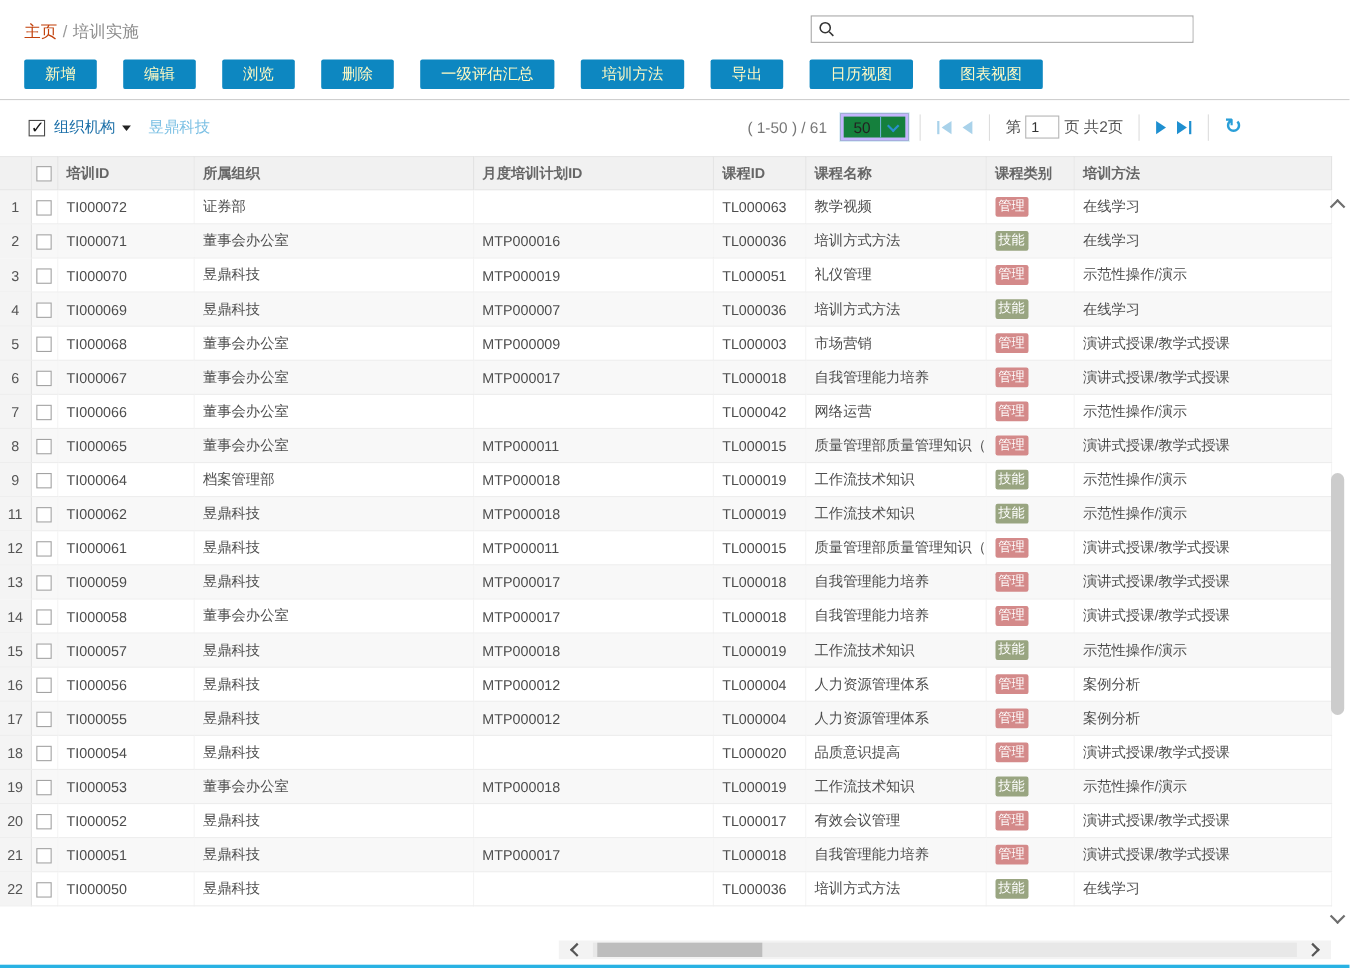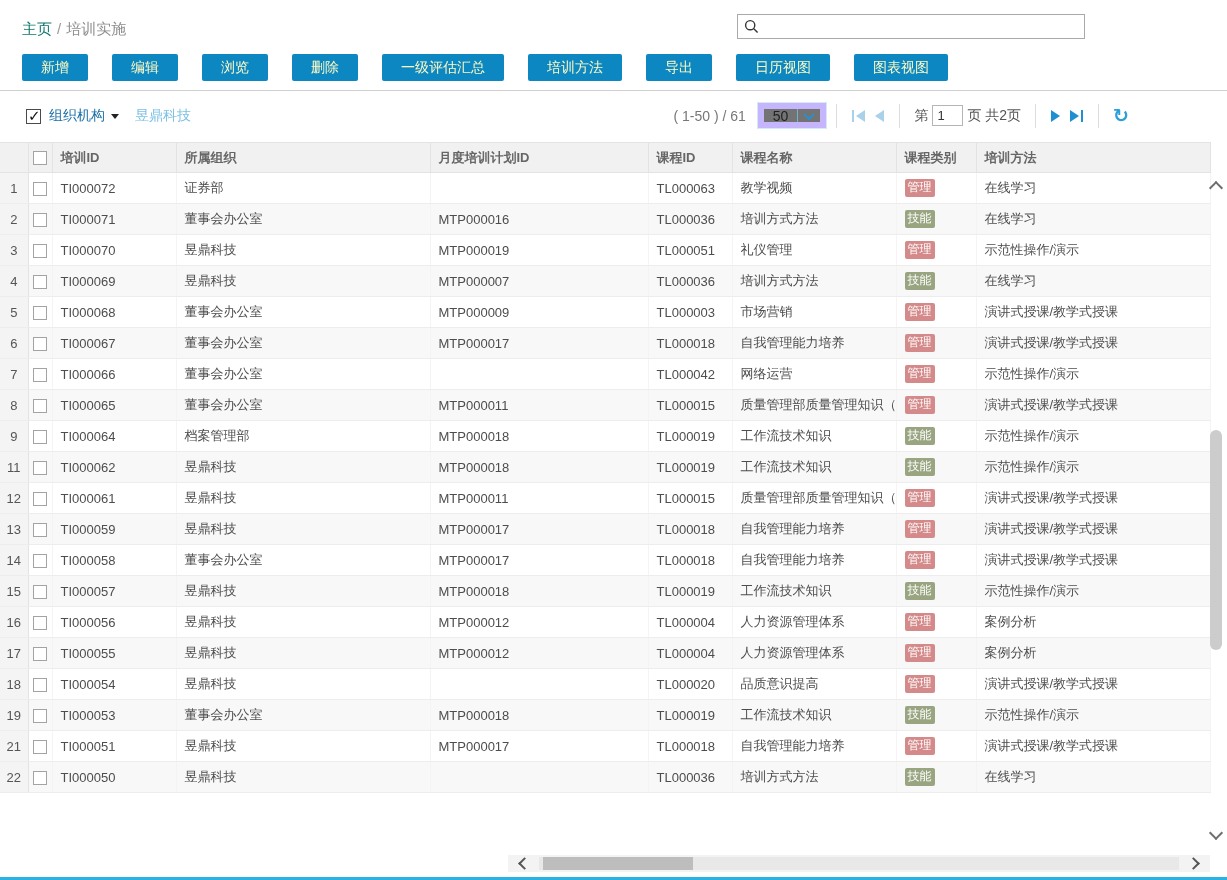--- a/index.html
+++ b/index.html
@@ -5,21 +5,21 @@
   * { box-sizing: border-box; margin: 0; padding: 0; }
   html,body { width:1227px; height:880px; }
   body {
     position: relative;
     font-family: "Liberation Sans", "DejaVu Sans", sans-serif;
     background:#fff;
     overflow:hidden;
   }
   
   .breadcrumb { position:absolute; top:20px; left:22px; font-size:15px; }
-  .crumb-home { color:#0f766e; text-decoration:none; cursor:pointer; }
+  .crumb-home { color:#c2410c; text-decoration:none; cursor:pointer; }
   .crumb-sep  { color:#999; margin:0 5px; }
   .crumb-cur  { color:#8d8d8d; }
 
   .search-box { position:absolute; top:14px; left:737px; width:348px; height:25px;
     border:1px solid #a9a9a9; background:#fff; display:flex; align-items:center; }
   .search-box svg { margin:0 5px 0 6px; flex:0 0 auto; }
   .search-box input { flex:1; border:none; outline:none; font-size:13px; height:21px;
     font-family:"Liberation Sans",sans-serif; }
 
   
@@ -35,22 +35,22 @@
   .filter-left { position:absolute; left:26px; top:16px; display:flex; align-items:center; font-size:14px; }
   .cb { width:15px; height:15px; border:1px solid #4a4a4a; background:#fff; position:relative; cursor:pointer; }
   .cb.checked::after { content:"✓"; position:absolute; left:1px; top:-3px; font-size:15px; font-weight:bold; color:#111; }
   .filter-label { color:#1b6fa8; margin:0 6px 0 8px; }
   .caret-down { width:0; height:0; border:4px solid transparent; border-top:5px solid #222;
     margin-top:5px; cursor:pointer; }
   .org-link { color:#7cc0e4; margin-left:16px; text-decoration:none; cursor:pointer; }
 
   .pager { position:absolute; right:31px; top:12px; display:flex; align-items:center; font-size:14px; color:#777; }
   .pg-range { margin-right:12px; color:#777; }
-  .ps-select { display:flex; align-items:center; height:25px; border:6px solid #c4b5fd;
-    box-shadow:0 0 0 1px #d6eaf5; background:#737373; cursor:pointer; }
+  .ps-select { display:flex; align-items:center; height:25px; border:3px solid #c4b5fd;
+    box-shadow:0 0 0 1px #d6eaf5; background:#15803d; cursor:pointer; }
   .ps-value { padding:0 9px; font-size:14px; color:#222; }
   .ps-arrow { width:23px; height:100%; border-left:1px solid #6fb1d4; display:flex;
     align-items:center; justify-content:center; }
   .chev { width:8px; height:8px; border-right:2px solid #2a8fcf; border-bottom:2px solid #2a8fcf;
     transform:rotate(45deg) translate(-1px,-1px); }
   .pg-sep { width:1px; height:24px; background:#ddd; margin:0 10px; }
   .pg-ico { display:flex; align-items:center; gap:2px; cursor:pointer; margin:0 5px; }
   .tri { width:0; height:0; border-top:6px solid transparent; border-bottom:6px solid transparent; }
   .tri-l { border-right:9px solid #a9d2ea; }
   .tri-r { border-left:9px solid #1e8fd0; }
@@ -387,20 +387,31 @@
       <td class="c-cb"><span class="cbx"></span></td>
       <td>TI000053</td>
       <td>董事会办公室</td>
       <td>MTP000018</td>
       <td>TL000019</td>
       <td>工作流技术知识</td>
       <td><span class="badge" style="background: rgb(153, 165, 129);">技能</span></td>
       <td>示范性操作/演示</td>
     </tr>
         <tr>
+      <td class="c-num">20</td>
+      <td class="c-cb"><span class="cbx"></span></td>
+      <td>TI000052</td>
+      <td>昱鼎科技</td>
+      <td></td>
+      <td>TL000017</td>
+      <td>有效会议管理</td>
+      <td><span class="badge" style="background: rgb(212, 138, 138);">管理</span></td>
+      <td>演讲式授课/教学式授课</td>
+    </tr>
+        <tr>
       <td class="c-num">21</td>
       <td class="c-cb"><span class="cbx"></span></td>
       <td>TI000051</td>
       <td>昱鼎科技</td>
       <td>MTP000017</td>
       <td>TL000018</td>
       <td>自我管理能力培养</td>
       <td><span class="badge" style="background: rgb(212, 138, 138);">管理</span></td>
       <td>演讲式授课/教学式授课</td>
     </tr>

